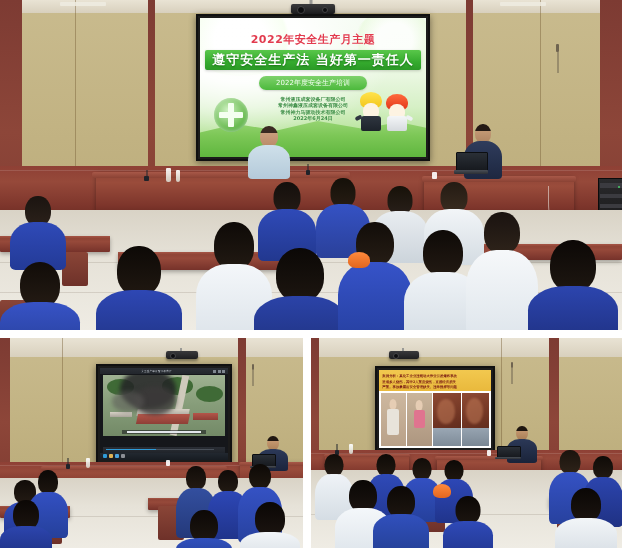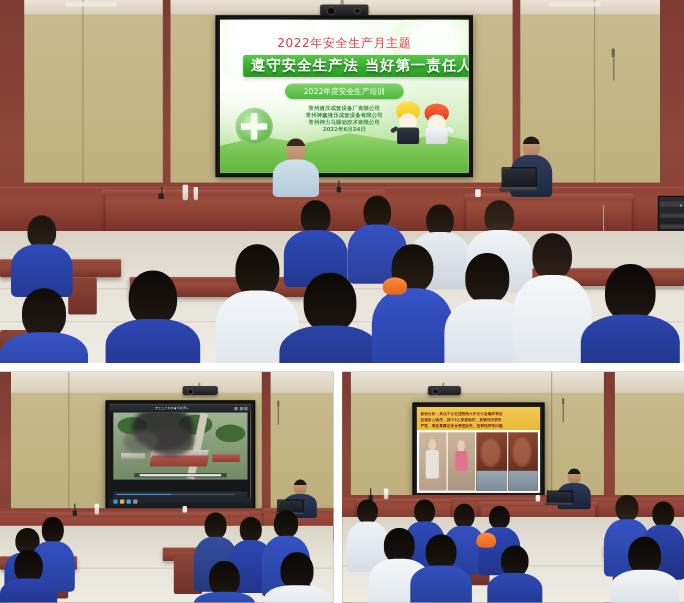--- a/index.html
+++ b/index.html
@@ -48,21 +48,21 @@
   .slide-a .glow2{position:absolute;right:-4%;top:-6%;width:36%;height:44%;border-radius:50%;
     background:radial-gradient(circle,rgba(255,255,255,.8) 0 35%,rgba(220,248,196,.3) 70%,transparent 76%);}
   .hill{position:absolute;left:0;bottom:0;width:100%;height:34%;
     background:linear-gradient(180deg,#a9dd86,#7cc756 55%,#5fb63e);
     clip-path:polygon(0 48%,16% 30%,34% 44%,52% 24%,72% 40%,88% 26%,100% 38%,100% 100%,0 100%);}
   .hill2{position:absolute;left:0;bottom:0;width:100%;height:24%;
     background:linear-gradient(180deg,#8fd06a,#4fae32);
     clip-path:polygon(0 62%,22% 44%,46% 60%,68% 40%,100% 56%,100% 100%,0 100%);opacity:.85;}
 
   .title-red{position:absolute;left:0;width:100%;text-align:center;
-    color:#e23b4e;font-weight:normal;letter-spacing:.5px;
+    color:#e23b4e;font-weight:bold;letter-spacing:.5px;
     text-shadow:0 0 2px rgba(255,255,255,.9);}
   .title-band{position:absolute;left:2%;width:96%;
     background:linear-gradient(180deg,#59c74a,#35ab2e 60%,#2b9a26);
     display:flex;align-items:center;justify-content:center;border-radius:2px;
     box-shadow:0 1px 3px rgba(0,0,0,.18);}
   .title-band span{color:#ffffff;font-weight:bold;letter-spacing:1px;
     text-shadow:0 1px 2px rgba(0,70,0,.55);}
   .sub-pill{position:absolute;left:50%;transform:translateX(-50%);
     background:linear-gradient(180deg,#7fd26c,#4cb93c);border-radius:999px;
     display:flex;align-items:center;justify-content:center;
@@ -205,21 +205,21 @@
       <div class="scr-frame" style="left:196px;top:14px;width:230px;height:143px;">
         <div class="scr-inner">
           <div class="slide-a">
             <div class="glow"></div>
             <div class="glow2"></div>
             <div class="hill2"></div>
             <div class="hill"></div>
 
             <div class="title-red" style="top:14px;font-size:11px;">2022年安全生产月主题</div>
 
-            <div class="title-band" style="top:32px;height:20px;margin-left:16px;">
+            <div class="title-band" style="top:32px;height:20px;">
               <span style="font-size:13px;">遵守安全生产法 当好第一责任人</span>
             </div>
 
             <div class="sub-pill" style="top:58px;width:108px;height:14px;">
               <span style="font-size:7px;">2022年度安全生产培训</span>
             </div>
 
             <div class="org-lines" style="top:78px;font-size:5px;">
               <div>常州液压成套设备厂有限公司</div>
               <div>常州神鑫液压成套设备有限公司</div>

